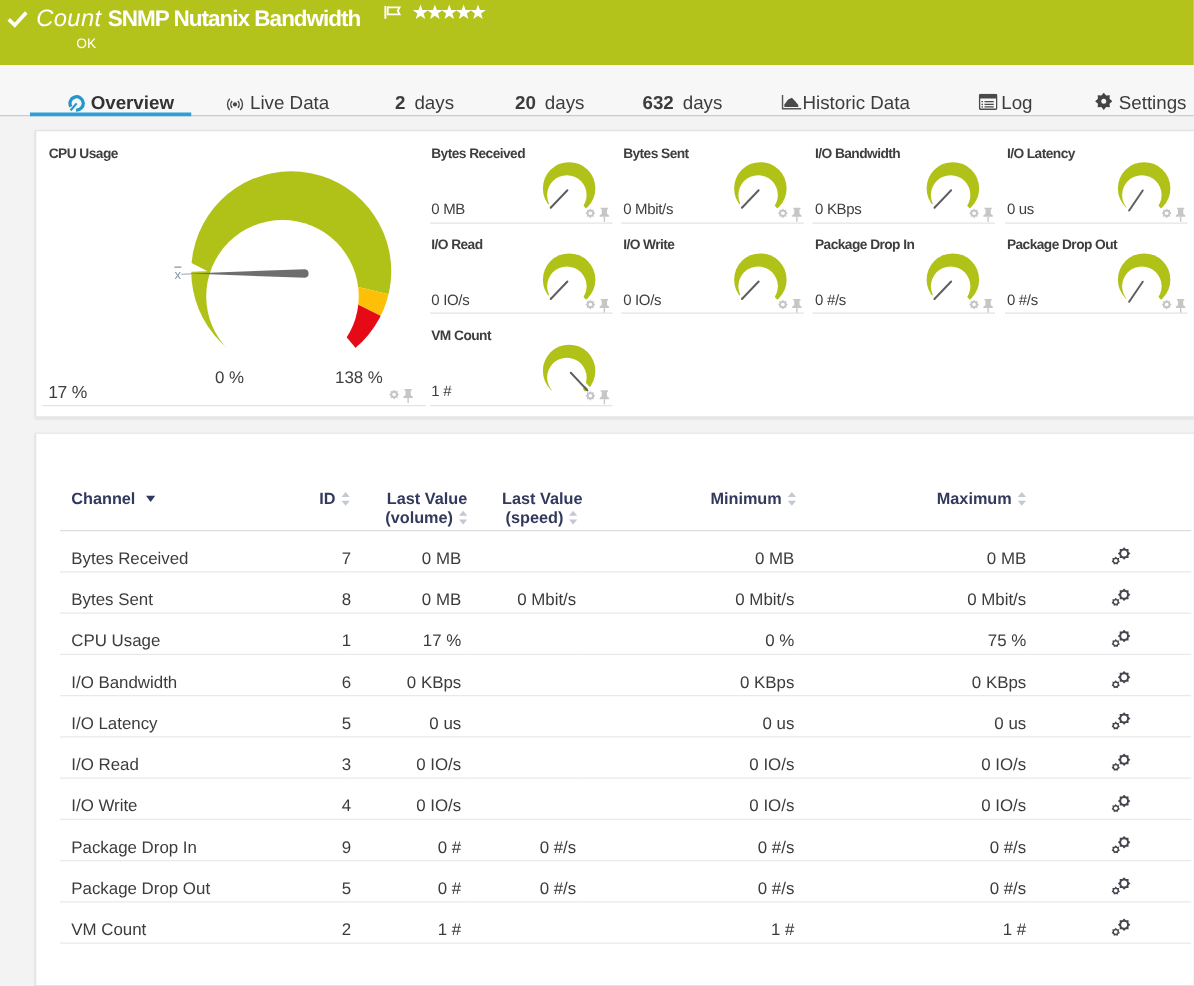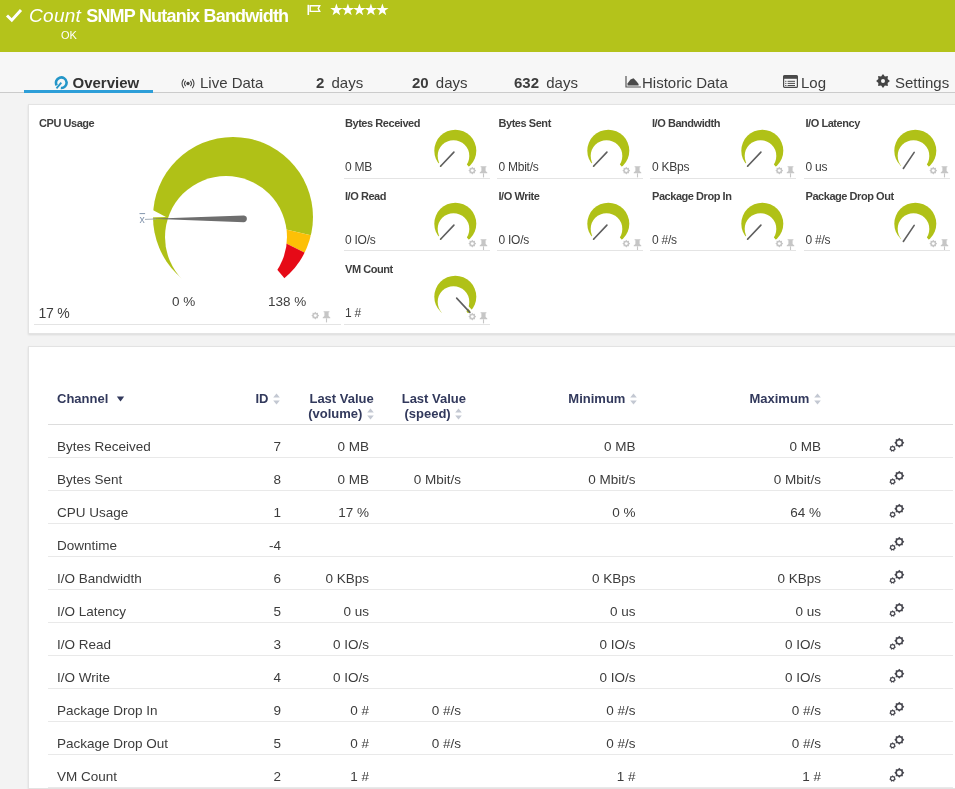--- a/index.html
+++ b/index.html
@@ -377,35 +377,21 @@
                 <path d="M5.60,12.20 L6.68,13.35 L8.26,13.48 L8.04,15.04 L8.91,16.36 L7.55,17.16 L7.08,18.66 L5.60,18.10 L4.12,18.66 L3.65,17.16 L2.29,16.36 L3.16,15.04 L2.94,13.48 L4.52,13.35 Z" fill="#46464e"></path>
                 <circle cx="5.6" cy="15.6" r="1.45" fill="#fff"></circle>
               </svg></div></td>
         </tr>
 <tr>
           <td class="l" style="padding-left:9px">CPU Usage</td>
           <td class="r">1</td>
           <td class="r" style="padding-right:6px">17 %</td>
           <td class="r" style="padding-right:5px"></td>
           <td class="r" style="padding-right:2.5px">0 %</td>
-          <td class="r" style="padding-right:1px">64 %</td>
-          <td style="text-align:right;padding-right:46px;padding-bottom:1px"><div style="width:20px;height:20px;display:inline-block"><svg width="20" height="20" viewBox="0 0 20 20">
-                <path d="M12.30,4.80 L13.75,6.29 L15.84,6.26 L15.81,8.35 L17.30,9.80 L15.81,11.25 L15.84,13.34 L13.75,13.31 L12.30,14.80 L10.85,13.31 L8.76,13.34 L8.79,11.25 L7.30,9.80 L8.79,8.35 L8.76,6.26 L10.85,6.29 Z" fill="#46464e"></path>
-                <circle cx="12.3" cy="9.8" r="2.35" fill="#fff"></circle>
-                <path d="M5.60,12.20 L6.68,13.35 L8.26,13.48 L8.04,15.04 L8.91,16.36 L7.55,17.16 L7.08,18.66 L5.60,18.10 L4.12,18.66 L3.65,17.16 L2.29,16.36 L3.16,15.04 L2.94,13.48 L4.52,13.35 Z" fill="#46464e"></path>
-                <circle cx="5.6" cy="15.6" r="1.45" fill="#fff"></circle>
-              </svg></div></td>
-        </tr>
-<tr>
-          <td class="l" style="padding-left:9px">Downtime</td>
-          <td class="r">-4</td>
-          <td class="r" style="padding-right:6px"></td>
-          <td class="r" style="padding-right:5px"></td>
-          <td class="r" style="padding-right:2.5px"></td>
-          <td class="r" style="padding-right:1px"></td>
+          <td class="r" style="padding-right:1px">75 %</td>
           <td style="text-align:right;padding-right:46px;padding-bottom:1px"><div style="width:20px;height:20px;display:inline-block"><svg width="20" height="20" viewBox="0 0 20 20">
                 <path d="M12.30,4.80 L13.75,6.29 L15.84,6.26 L15.81,8.35 L17.30,9.80 L15.81,11.25 L15.84,13.34 L13.75,13.31 L12.30,14.80 L10.85,13.31 L8.76,13.34 L8.79,11.25 L7.30,9.80 L8.79,8.35 L8.76,6.26 L10.85,6.29 Z" fill="#46464e"></path>
                 <circle cx="12.3" cy="9.8" r="2.35" fill="#fff"></circle>
                 <path d="M5.60,12.20 L6.68,13.35 L8.26,13.48 L8.04,15.04 L8.91,16.36 L7.55,17.16 L7.08,18.66 L5.60,18.10 L4.12,18.66 L3.65,17.16 L2.29,16.36 L3.16,15.04 L2.94,13.48 L4.52,13.35 Z" fill="#46464e"></path>
                 <circle cx="5.6" cy="15.6" r="1.45" fill="#fff"></circle>
               </svg></div></td>
         </tr>
 <tr>
           <td class="l" style="padding-left:9px">I/O Bandwidth</td>
           <td class="r">6</td>

